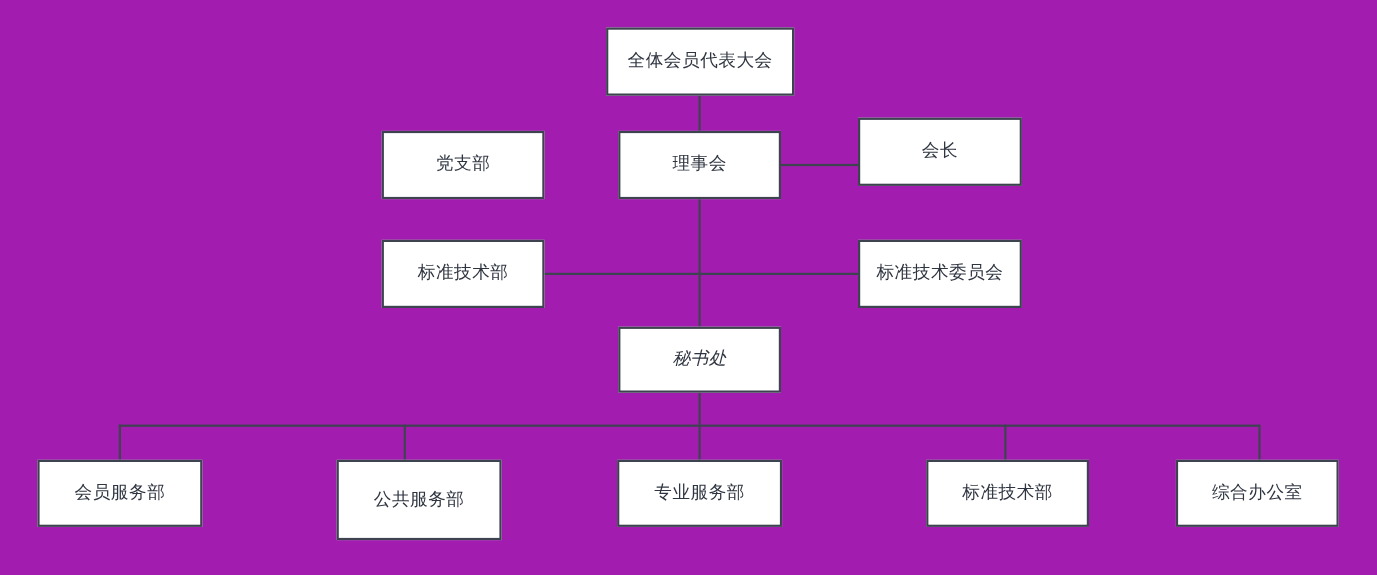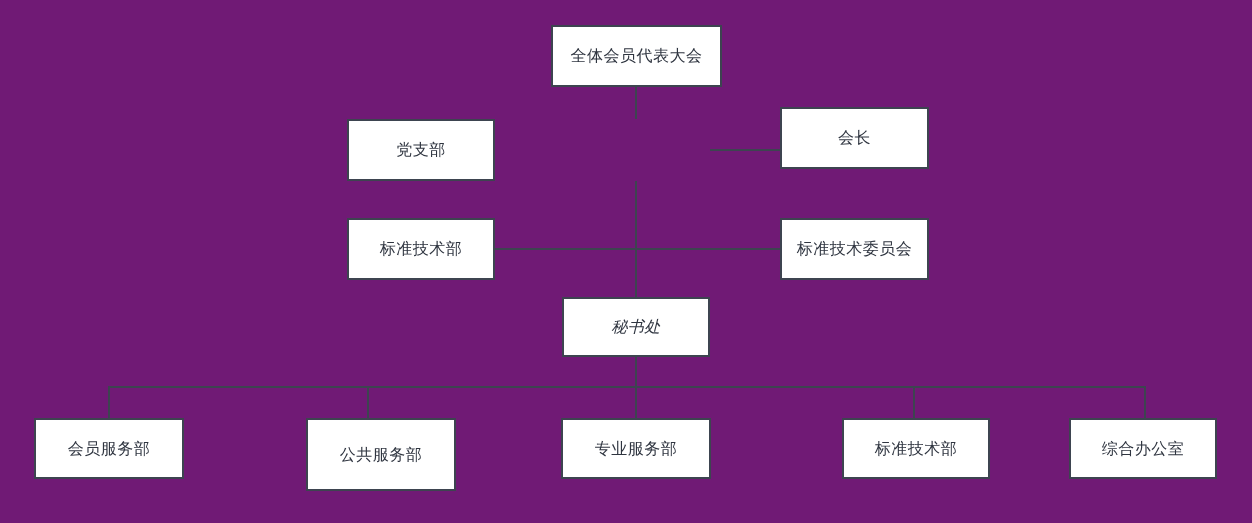--- a/index.html
+++ b/index.html
@@ -8,21 +8,21 @@
     padding: 0;
     background: #ffffff;
   }
   body {
     font-family: "Liberation Sans", "DejaVu Sans", sans-serif;
   }
   #org-chart {
     position: relative;
     width: 1252px;
     height: 523px;
-    background: #701a75;
+    background: #a21caf;
     overflow: hidden;
     text-align: right;
   }
   .node {
     position: absolute;
     box-sizing: border-box;
     border: 2px solid #3d4450;
     background: #ffffff;
     display: flex;
     align-items: center;
@@ -63,20 +63,23 @@
     <div class="connector v" style="left: 367px; top: 386px; height: 32px; background: rgb(61, 68, 80);"></div>
     <div class="connector v" style="left: 635px; top: 386px; height: 32px; background: rgb(61, 68, 80);"></div>
     <div class="connector v" style="left: 913px; top: 386px; height: 32px; background: rgb(61, 68, 80);"></div>
     <div class="connector v" style="left: 1144px; top: 386px; height: 32px; background: rgb(61, 68, 80);"></div>
     <div class="node" style="left: 551px; top: 25px; width: 171px; height: 62px; border-color: rgb(61, 68, 80); background: rgb(255, 255, 255); color: rgb(47, 53, 64);">
       <span class="node-label">全体会员代表大会</span>
     </div>
     <div class="node" style="left: 347px; top: 119px; width: 148px; height: 62px; border-color: rgb(61, 68, 80); background: rgb(255, 255, 255); color: rgb(47, 53, 64);">
       <span class="node-label">党支部</span>
     </div>
+    <div class="node" style="left: 562px; top: 119px; width: 148px; height: 62px; border-color: rgb(61, 68, 80); background: rgb(255, 255, 255); color: rgb(47, 53, 64);">
+      <span class="node-label">理事会</span>
+    </div>
     <div class="node" style="left: 780px; top: 107px; width: 149px; height: 62px; border-color: rgb(61, 68, 80); background: rgb(255, 255, 255); color: rgb(47, 53, 64);">
       <span class="node-label">会长</span>
     </div>
     <div class="node" style="left: 347px; top: 218px; width: 148px; height: 62px; border-color: rgb(61, 68, 80); background: rgb(255, 255, 255); color: rgb(47, 53, 64);">
       <span class="node-label">标准技术部</span>
     </div>
     <div class="node" style="left: 780px; top: 218px; width: 149px; height: 62px; border-color: rgb(61, 68, 80); background: rgb(255, 255, 255); color: rgb(47, 53, 64);">
       <span class="node-label">标准技术委员会</span>
     </div>
     <div class="node" style="left: 562px; top: 297px; width: 148px; height: 60px; border-color: rgb(61, 68, 80); background: rgb(255, 255, 255); color: rgb(47, 53, 64); font-style: italic;">

